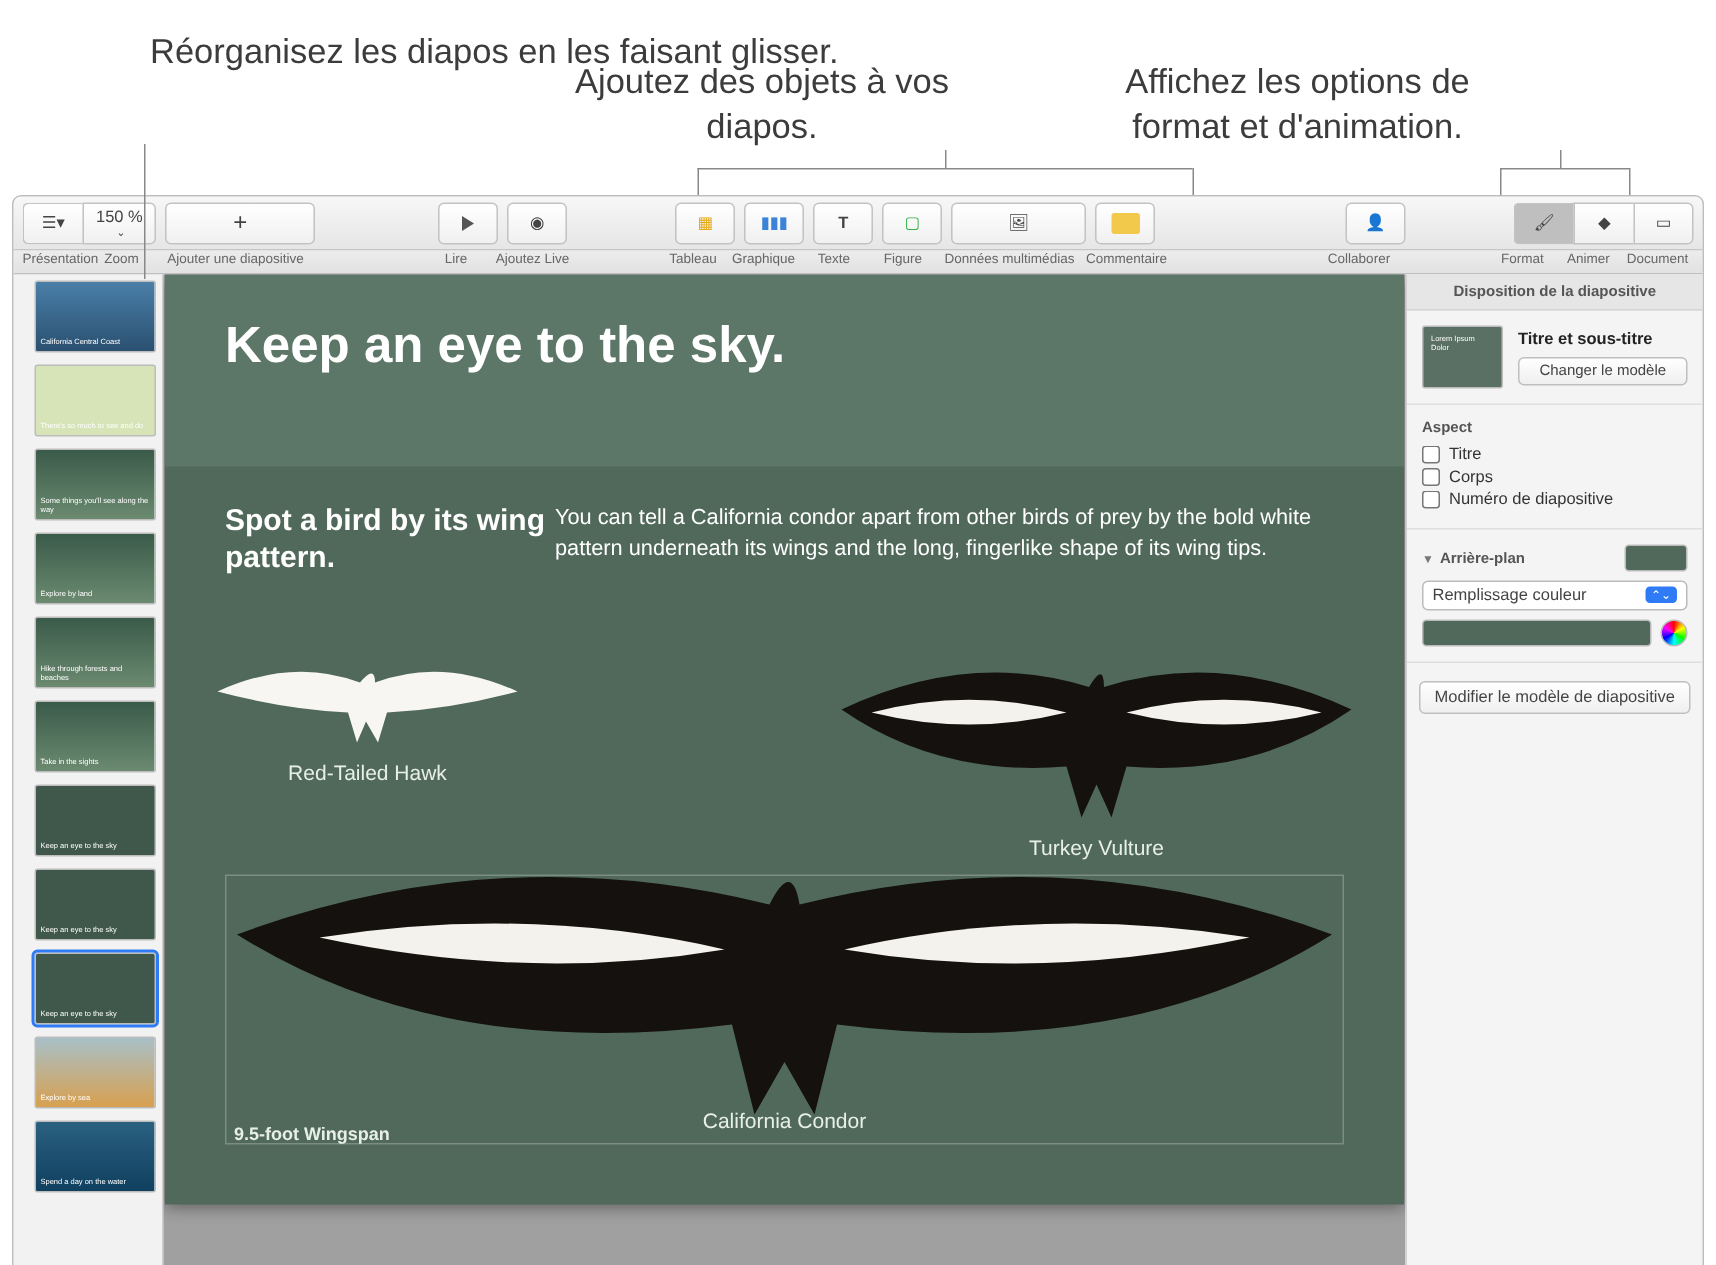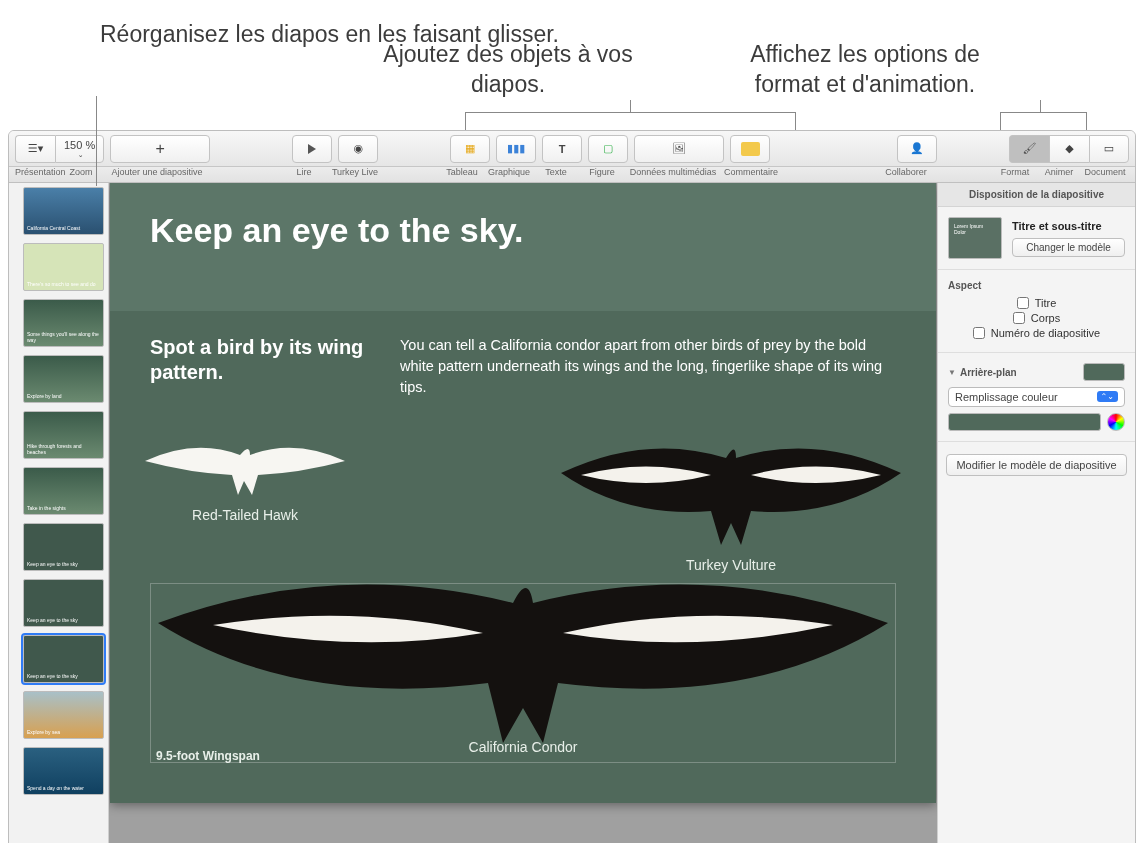--- a/index.html
+++ b/index.html
@@ -46,40 +46,40 @@
   .thumb.photo{background:linear-gradient(#3b5b4a,#6b8a70);}
   .thumb.dark{background:#40584c;}
   .thumb.kayak{background:linear-gradient(#a8c0c8,#d8a050);}
   .thumb.reef{background:linear-gradient(#2a6080,#104060);}
   
   
   .canvas-wrap{flex:1;background:#a0a0a0;display:flex;align-items:flex-start;justify-content:center;overflow:hidden;}
   .slide{width:826px;height:620px;margin-top:0;background:#50695b;color:#fff;font-family:"Avenir Next","Helvetica Neue",Arial,sans-serif;position:relative;box-shadow:0 2px 10px rgba(0,0,0,0.4);}
   .slide-top{height:128px;background:#5c7668;padding:28px 40px;}
   .slide-title{font-size:34px;font-weight:600;letter-spacing:0px;}
-  .slide-body{padding:24px 40px;display:flex;gap:30px;}
+  .slide-body{padding:24px 40px;display:flex;}
   .subhead{font-size:20px;font-weight:700;width:220px;line-height:1.25;}
   .para{font-size:14.5px;line-height:1.45;flex:1;font-weight:300;}
   .birds{position:absolute;left:40px;right:40px;top:270px;bottom:40px;}
   .bird{position:absolute;text-align:center;}
   .bird-label{font-size:14px;color:#e8efe9;margin-top:4px;}
   .wingspan{position:absolute;left:6px;bottom:0;font-size:12px;color:#e8efe9;font-weight:600;}
   .box{position:absolute;border:1px solid rgba(255,255,255,0.25);left:0;right:0;top:130px;bottom:0;}
   svg.bird-svg{display:block;margin:0 auto;}
 
   
   .inspector{width:198px;background:#f4f4f4;border-left:1px solid #cfcfcf;font-size:11px;color:#444;}
   .insp-header{background:#e6e6e6;border-bottom:1px solid #d4d4d4;padding:6px 10px;font-size:10px;font-weight:600;color:#555;text-align:center;}
   .insp-section{padding:10px;border-bottom:1px solid #dedede;}
   .layout-row{display:flex;align-items:center;gap:10px;}
   .layout-preview{width:54px;height:42px;background:#5a7064;border:1px solid #bbb;border-radius:2px;font-size:5px;color:#fff;padding:5px;}
   .layout-name{font-size:11px;font-weight:700;color:#222;}
   .btn-small{display:block;margin-top:6px;padding:3px 8px;font-size:10px;background:linear-gradient(#fff,#efefef);border:1px solid #bfbfbf;border-radius:4px;cursor:pointer;text-align:center;}
   .sect-title{font-size:10px;font-weight:700;color:#555;margin-bottom:6px;}
-  .chk{display:flex;align-items:center;gap:6px;margin:3px 0;font-size:11px;color:#333;justify-content:center;}
+  .chk{display:flex;align-items:center;gap:6px;margin:3px 0;font-size:11px;color:#333;}
   .chk input{width:12px;height:12px;}
   .disclose{display:flex;align-items:center;gap:4px;}
   .disclose::before{content:"▼";font-size:8px;color:#777;}
   .color-well{width:42px;height:18px;border:1px solid #bbb;border-radius:3px;background:#50695b;}
   .select{display:flex;align-items:flex-start;justify-content:space-between;border:1px solid #bbb;border-radius:4px;background:#fff;padding:3px 6px;font-size:11px;margin-top:6px;}
   .select .arrow{background:#2f7bf5;color:#fff;font-size:8px;padding:1px 4px;border-radius:3px;}
   .swatch-row{display:flex;align-items:center;gap:6px;margin-top:6px;}
   .swatch-strip{flex:1;height:18px;border:1px solid #bbb;border-radius:3px;background:#50695b;}
   .wheel{width:18px;height:18px;border-radius:50%;background:conic-gradient(red,yellow,lime,cyan,blue,magenta,red);border:1px solid #bbb;}
   .btn-wide{display:block;margin:12px 8px;padding:4px;font-size:11px;text-align:center;background:linear-gradient(#fff,#efefef);border:1px solid #bfbfbf;border-radius:4px;}
@@ -160,21 +160,21 @@
         </div>
     </div>
   </div>
 
   <div class="tb-labels">
     <span class="tblab" style="width:44px">Présentation</span>
     <span class="tblab" style="width:44px">Zoom</span>
     <span class="tblab" style="width:108px">Ajouter une diapositive</span>
     <span style="width:70px"></span>
     <span class="tblab" style="width:46px">Lire</span>
-    <span class="tblab" style="width:56px">Turkey Live</span>
+    <span class="tblab" style="width:56px">Ajoutez Live</span>
     <span style="width:56px"></span>
     <span class="tblab" style="width:46px">Tableau</span>
     <span class="tblab" style="width:48px">Graphique</span>
     <span class="tblab" style="width:46px">Texte</span>
     <span class="tblab" style="width:46px">Figure</span>
     <span class="tblab" style="width:96px">Données multimédias</span>
     <span class="tblab" style="width:60px">Commentaire</span>
     <span class="spacer"></span>
     <span class="tblab" style="width:54px">Collaborer</span>
     <span style="width:60px"></span>

